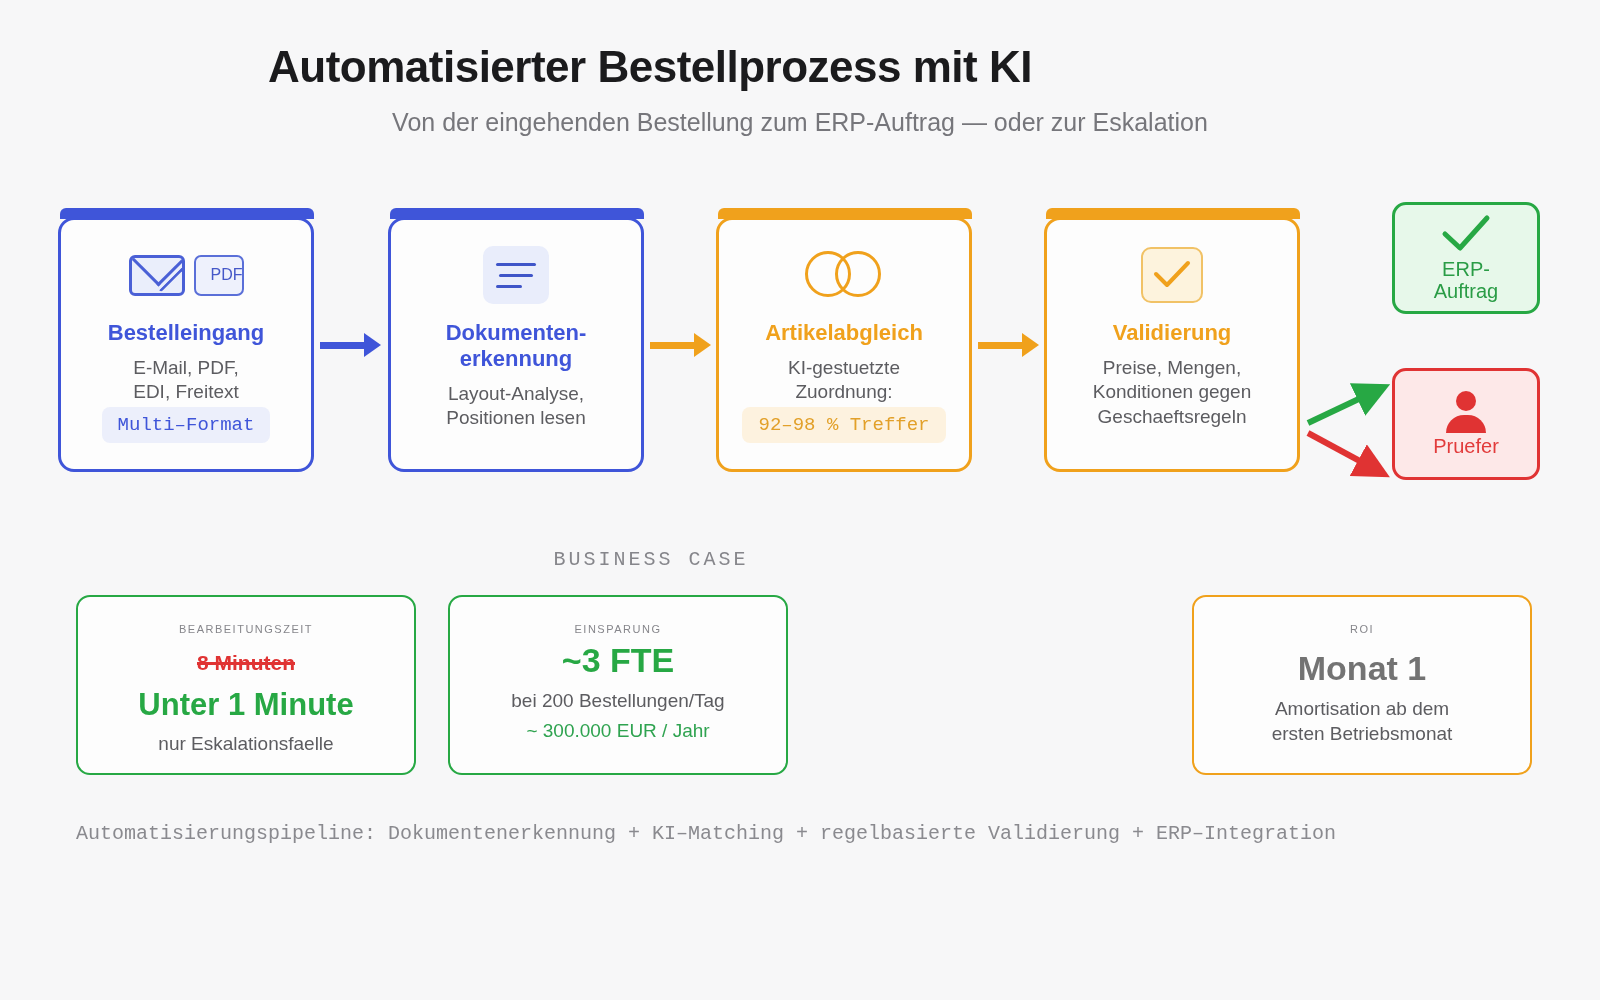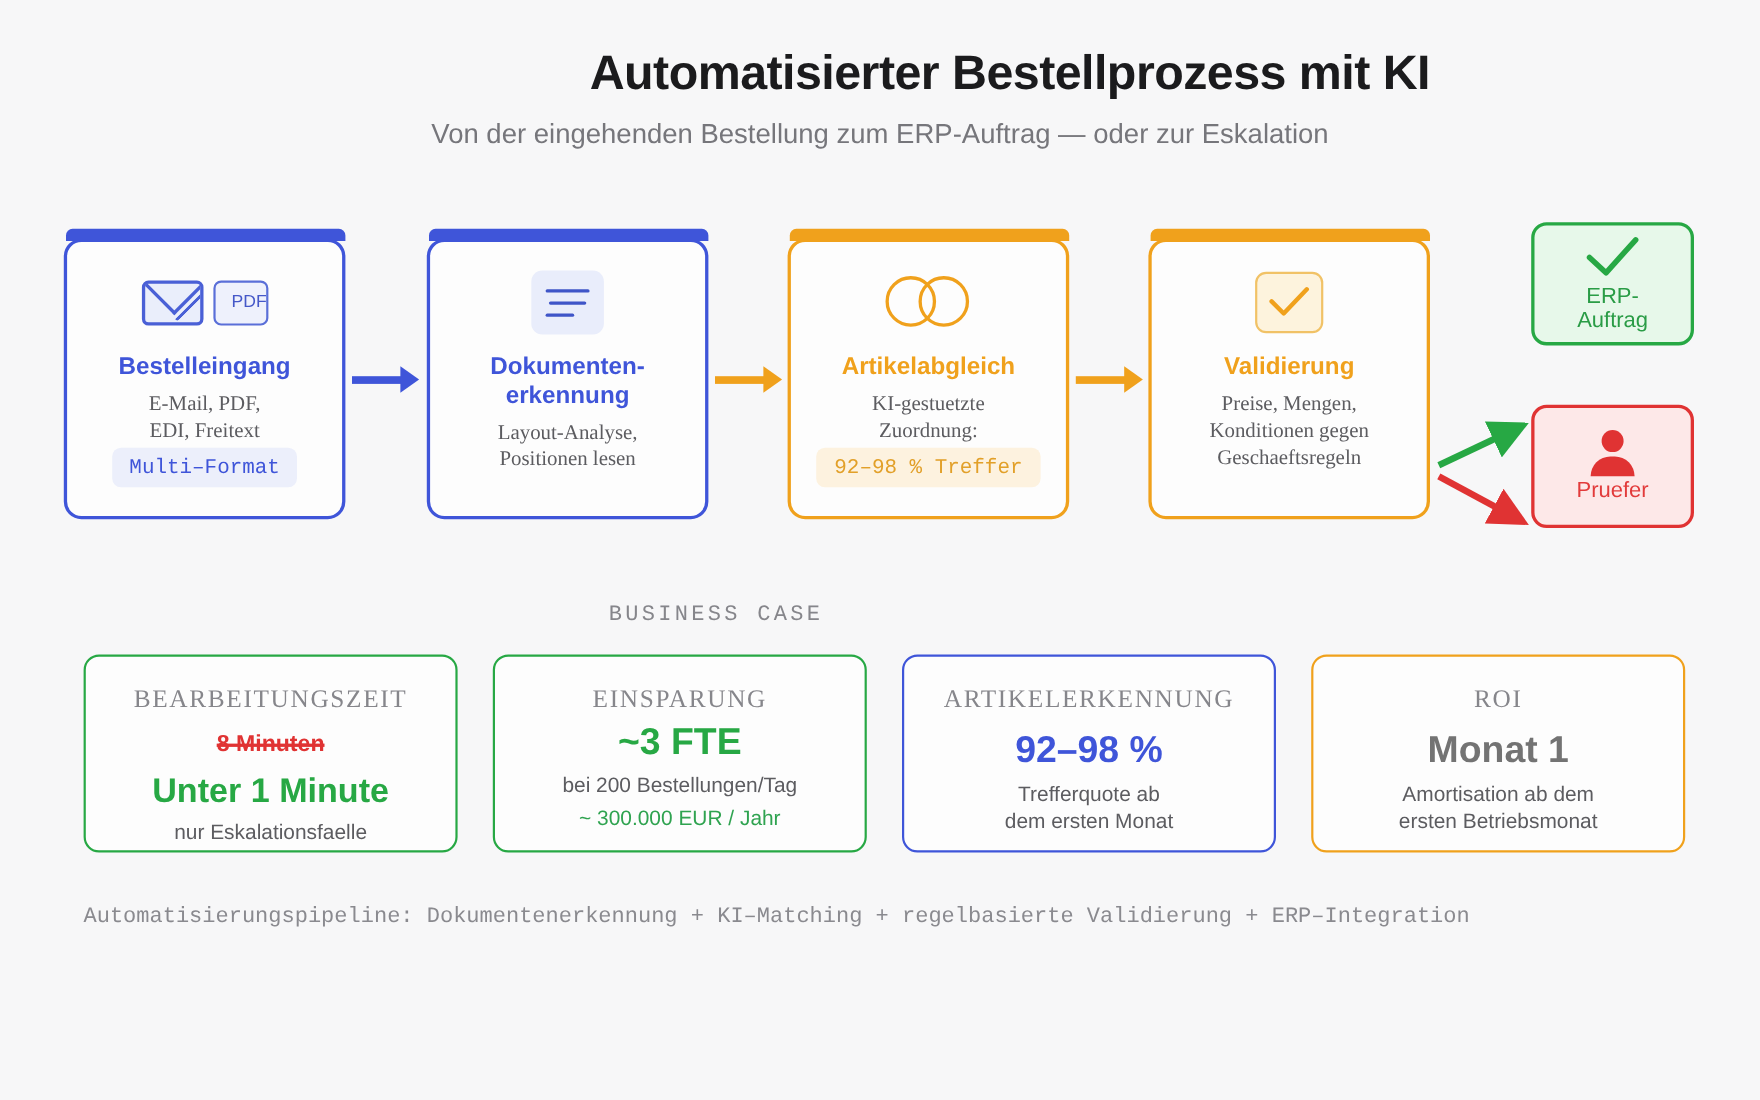--- a/index.html
+++ b/index.html
@@ -7,21 +7,21 @@
     width: 1600px; height: 1000px;
     background: #f7f7f8;
     font-family: "Liberation Sans", sans-serif;
     overflow: hidden;
   }
   .page { position: relative; width: 1600px; height: 1000px; }
 
   
   .title {
     position: absolute; left: 0; top: 42px; width: 1300px;
-    text-align: right;
+    text-align: center;
     font-size: 44px; font-weight: bold; color: #1b1b1d;
     letter-spacing: -0.5px;
   }
   .subtitle {
     position: absolute; left: 0; top: 108px; width: 1600px;
     text-align: center;
     font-size: 25px; color: #76767b; font-weight: normal;
   }
 
   
@@ -86,21 +86,21 @@
   .rings span:last-child { left: 30px; }
 
   .checkbox-ic {
     width: 62px; height: 56px; background: #fdf3dd;
     border: 2.5px solid #f1c266; border-radius: 10px;
     display: flex; align-items: center; justify-content: center;
   }
 
   .stage-title { font-size: 22px; font-weight: bold; color: #3f55d9; line-height: 1.18; text-align: center; margin-top: 6px; }
   .stage.orange .stage-title { color: #f0a11c; }
-  .stage-desc { font-size: 19px; color: #5c5c60; line-height: 1.28; text-align: center; margin-top: 10px; font-family: Liberation Serif, serif; }
+  .stage-desc { font-size: 19px; color: #5c5c60; line-height: 1.28; text-align: center; margin-top: 10px; }
   .chip {
     margin-top: auto; margin-bottom: 26px;
     padding: 7px 16px; border-radius: 8px;
     background: #eceffb; color: #3f55d9;
     font-family: "Liberation Mono", monospace; font-size: 19px;
   }
   .stage.orange .chip { background: #fdf2df; color: #e2a029; }
 
   
   .outcome {
@@ -134,21 +134,21 @@
     font-family: "Liberation Mono", monospace; font-size: 20px; color: #86868b; letter-spacing: 3px; padding-left: 20px;
   }
   .bc-row { position: absolute; left: 0; top: 595px; width: 1600px; height: 180px; }
   .bc-card {
     position: absolute; top: 0; width: 340px; height: 180px;
     background: #fdfdfd; border: 2.5px solid #27a844; border-radius: 14px;
     display: flex; flex-direction: column; align-items: center; padding-top: 26px;
   }
   .bc-card.blue { border-color: #3f55d9; }
   .bc-card.orange { border-color: #f0a11c; }
-  .bc-kicker { font-family: Liberation Serif, serif; font-size: 23px; color: #86868b; letter-spacing: 1.5px; }
+  .bc-kicker { font-family: Liberation Sans, sans-serif; font-size: 11px; color: #86868b; letter-spacing: 1.5px; }
   .bc-strike { margin-top: 16px; font-size: 21px; font-weight: bold; color: #e03333; text-decoration: line-through; text-decoration-thickness: 3px; }
   .bc-big { margin-top: 12px; font-size: 31px; font-weight: bold; color: #27a844; }
   .bc-big.blue { color: #3f55d9; }
   .bc-big.orange { color: #737373; }
   .bc-sub { margin-top: 9px; font-size: 19px; color: #5c5c60; text-align: center; line-height: 1.3; }
   .bc-sub.green { color: #2fa350; margin-top: 5px; }
   .bc-card.tight .bc-big { margin-top: 6px; font-size: 30px; }
 
   .footer {
     position: absolute; left: 0; top: 822px; width: 1412px; text-align: center;
@@ -281,26 +281,20 @@
       <div class="bc-sub" style="white-space:pre-line">nur Eskalationsfaelle</div>
     </div>
 
     <div class="bc-card tight" style="left:448px">
       <div class="bc-kicker">EINSPARUNG</div>
       <div class="bc-big" style="font-size:34px">~3 FTE</div>
       <div class="bc-sub" style="white-space:pre-line">bei 200 Bestellungen/Tag</div>
       <div class="bc-sub green">~ 300.000 EUR / Jahr</div>
     </div>
 
-    <div class="bc-card blue tight" style="left:820px">
-      <div class="bc-kicker">ARTIKELERKENNUNG</div>
-      <div class="bc-big blue" style="margin-top:14px;font-size:34px">92–98 %</div>
-      <div class="bc-sub" style="white-space:pre-line">Trefferquote ab
-dem ersten Monat</div>
-    </div>
 
     <div class="bc-card orange tight" style="left:1192px">
       <div class="bc-kicker">ROI</div>
       <div class="bc-big orange" style="margin-top:14px;font-size:34px">Monat 1</div>
       <div class="bc-sub" style="white-space:pre-line">Amortisation ab dem
 ersten Betriebsmonat</div>
     </div>
   </div>
 
   <div class="footer">Automatisierungspipeline: Dokumentenerkennung + KI–Matching + regelbasierte Validierung + ERP–Integration</div>

